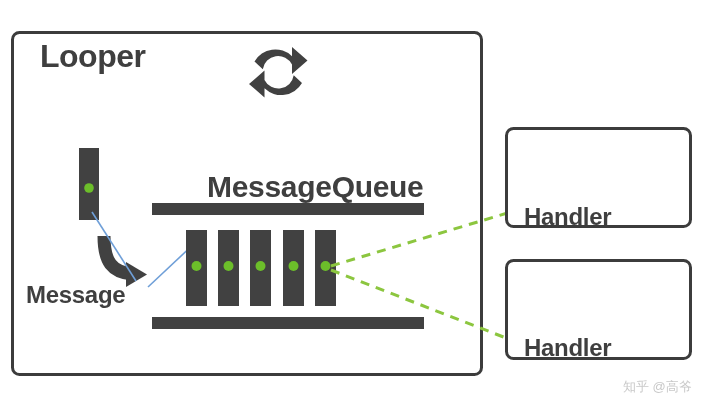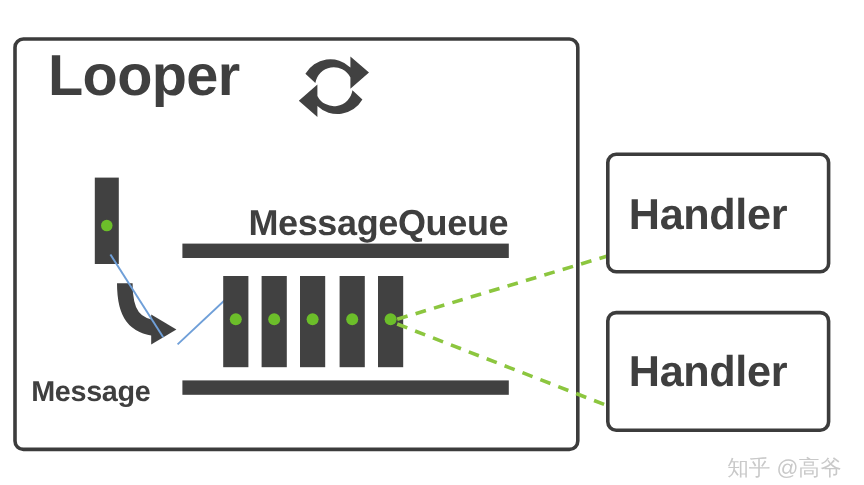--- a/index.html
+++ b/index.html
@@ -28,47 +28,47 @@
     position: absolute;
     color: #3f3f3f;
     font-family: "Liberation Sans", sans-serif;
     font-weight: bold;
     white-space: nowrap;
     line-height: 1;
   }
   #looper-title {
     left: 40px;
     top: 40px;
-    font-size: 48px;
+    font-size: 32px;
     letter-spacing: -0.5px;
   }
   #messagequeue-label {
     left: 207px;
     top: 172px;
     font-size: 30px;
     letter-spacing: -0.3px;
   }
   #message-label {
     left: 26px;
     top: 283px;
     font-size: 24px;
     letter-spacing: -0.3px;
-    margin-top: 32px;
   }
   .handler-label {
-    font-size: 36px;
+    font-size: 24px;
     letter-spacing: -0.3px;
+    margin-top: 44px;
   }
   #handler-1-label { left: 524px; top: 161px; }
   #handler-2-label { left: 524px; top: 292px; }
   #watermark {
     position: absolute;
-    left: 606px;
+    left: 623px;
     top: 378px;
-    font-size: 18px;
+    font-size: 13px;
     font-weight: normal;
     color: #c9c9c9;
     white-space: nowrap;
     font-family: "Liberation Sans", sans-serif;
   }
 </style>
 </head>
 <body>
 
 <div id="stage">

